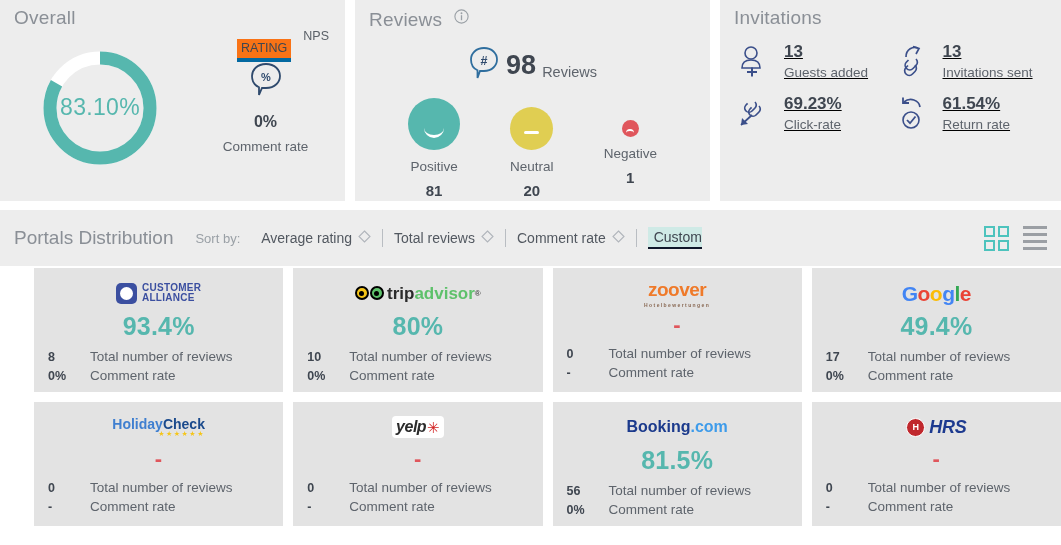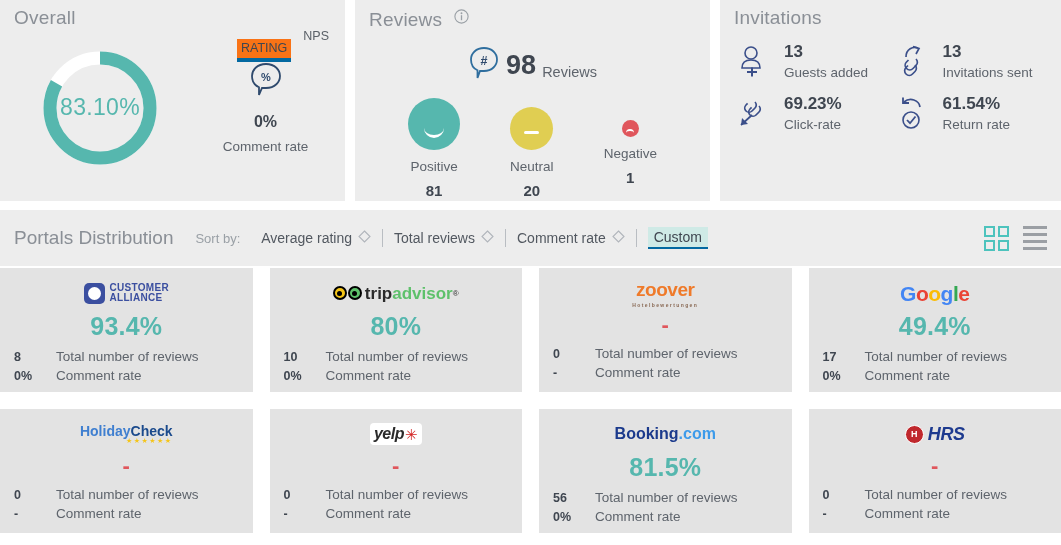--- a/index.html
+++ b/index.html
@@ -13,21 +13,21 @@
 
   
   .top-row { display: flex; gap: 10px; padding: 0; height: 201px; }
   .panel {
     background: #ededed;
     position: relative;
     padding: 0;
   }
   .panel-overall { width: 345px; }
   .panel-reviews { width: 355px; }
-  .panel-invites { width: 346px; flex: 1; }
+  .panel-invites { width: 346px; flex: 1; text-decoration: underline; }
 
   .panel-title {
     font-size: 19px;
     color: #8a8f96;
     font-weight: 400;
     position: absolute;
     top: 7px;
     left: 14px;
     letter-spacing: .2px;
   }
@@ -110,32 +110,32 @@
     display: flex; align-items: center; padding: 0 14px;
   }
   .toolbar-title { font-size: 19px; color: #8a8f96; margin-right: 22px; }
   .sortby { font-size: 13px; color: #9aa0a6; margin-right: 10px; }
   .sort-opt {
     display: flex; align-items: center; gap: 6px;
     font-size: 14px; color: #525860; padding: 0 11px;
   }
   .sep { width: 1px; height: 18px; background: #b9bdc2; }
   .sort-opt.custom {
-    background: #cfeae6; border-bottom: 2px solid #0369a1;
-    padding: 2px 6px 2px 6px; color: #3f4650; margin-left: 11px;
+    background: #cfeae6; border-bottom: 2px solid #0f172a;
+    padding: 2px 0 2px 6px; color: #3f4650; margin-left: 11px;
   }
   .view-toggles { margin-left: auto; display: flex; align-items: center; gap: 14px; }
   .grid-ico { display: grid; grid-template-columns: 11px 11px; grid-template-rows: 11px 11px; gap: 3px; }
   .grid-ico i { background: #4dc3bd; border: 2.5px solid #4dc3bd; display:block; }
   .grid-ico i::after { content:""; display:block; width:100%; height:100%; background:#ededed; }
   .list-ico { display: flex; flex-direction: column; gap: 3.5px; }
   .list-ico i { width: 24px; height: 3.5px; background: #9b9fa4; display:block; }
 
   
-  .cards { display: grid; grid-template-columns: repeat(4, 1fr); gap: 17px; margin-top: 2px; }
+  .cards { display: grid; grid-template-columns: repeat(4, 1fr); gap: 10px; margin-top: 2px; padding-left: 34px; }
   .card {
     background: #e3e3e3; height: 124px;
     padding: 10px 14px 0 14px;
     display: flex; flex-direction: column; align-items: center;
     position: relative;
   }
   .logo { height: 30px; display: flex; align-items: center; justify-content: center; }
   .score { font-size: 25px; font-weight: bold; color: #56b7ae; margin-top: 4px; letter-spacing: .2px; }
   .score.empty { color: #e0565c; font-size: 22px; }
   .metrics { width: 100%; margin-top: 8px; }

